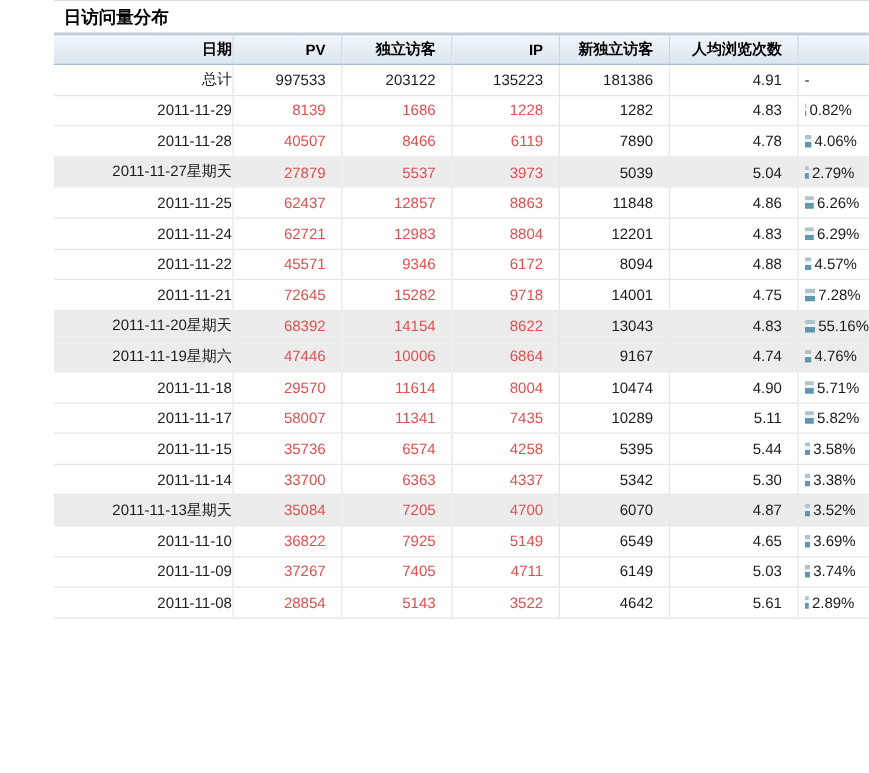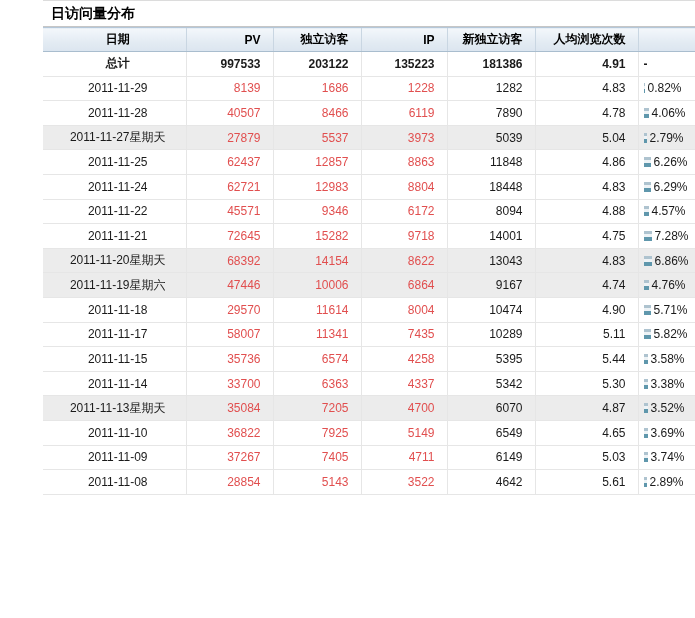--- a/index.html
+++ b/index.html
@@ -21,25 +21,25 @@
     border-top:1px solid #b4c7d9;border-bottom:1px solid #a9bdce;
     white-space:nowrap;overflow:hidden;
   }
   th + th{border-left:1px solid #c9d6e2;}
   td{
     height:23.6px;padding:0;white-space:nowrap;overflow:hidden;
     border-bottom:1px solid #e6e6e6;background:#fff;
   }
   td + td{border-left:1px solid #e6e6e6;}
   tr.weekend td{background:#ececec;}
-  .al{text-align:center;padding-left:7px;}
+  .al{text-align:right;padding-left:7px;}
   .ar{text-align:right;padding-right:12px;}
   .ratio-head{text-align:right;padding-left:6px;}
   .red{color:#e14f4f;}
-  .bold{font-weight:bold;}
+  .bold{font-weight:normal;}
   .ratio-cell{padding-left:5px;}
   .ratio-inner{display:flex;align-items:center;}
   .ratio-bar{
     display:inline-block;height:10px;margin-right:3px;flex:0 0 auto;
     background:linear-gradient(to bottom,
       #aec3cf 0%,#aec3cf 32%,
       #eef3f6 32%,#eef3f6 58%,
       #5f97ac 58%,#5f97ac 100%);
   }
   .ratio-bar.zero{margin-right:0;width:0;}
@@ -139,21 +139,21 @@
               <span class="ratio-bar" style="width: 7px;"></span>
               <span>6.26%</span>
             </span>
           </td>
         </tr>
         <tr>
           <td class="al">2011-11-24</td>
           <td class="ar red">62721</td>
           <td class="ar red">12983</td>
           <td class="ar red">8804</td>
-          <td class="ar">18448</td>
+          <td class="ar">12201</td>
           <td class="ar">4.83</td>
           <td class="ratio-cell">
             <span class="ratio-inner">
               <span class="ratio-bar" style="width: 7px;"></span>
               <span>6.29%</span>
             </span>
           </td>
         </tr>
         <tr>
           <td class="al">2011-11-22</td>
@@ -186,21 +186,21 @@
         <tr class="weekend">
           <td class="al">2011-11-20星期天</td>
           <td class="ar red">68392</td>
           <td class="ar red">14154</td>
           <td class="ar red">8622</td>
           <td class="ar">13043</td>
           <td class="ar">4.83</td>
           <td class="ratio-cell">
             <span class="ratio-inner">
               <span class="ratio-bar" style="width: 8px;"></span>
-              <span>6.86%</span>
+              <span>55.16%</span>
             </span>
           </td>
         </tr>
         <tr class="weekend">
           <td class="al">2011-11-19星期六</td>
           <td class="ar red">47446</td>
           <td class="ar red">10006</td>
           <td class="ar red">6864</td>
           <td class="ar">9167</td>
           <td class="ar">4.74</td>

